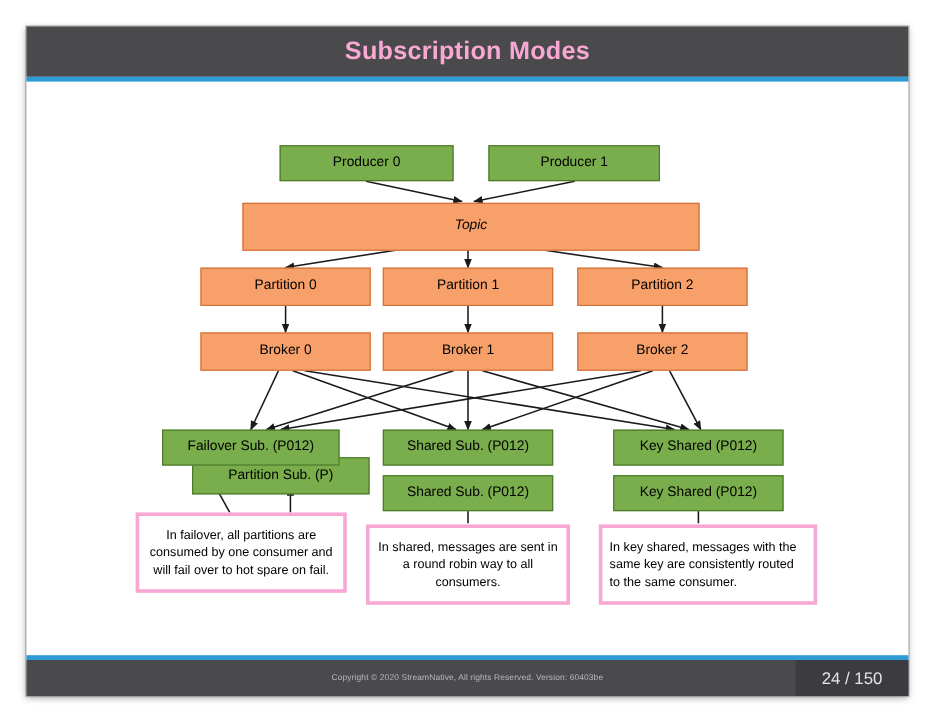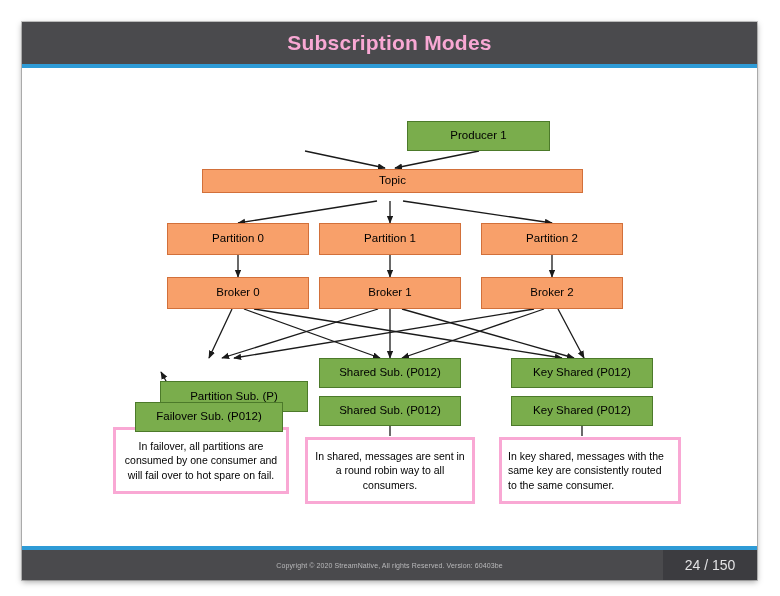--- a/index.html
+++ b/index.html
@@ -181,25 +181,28 @@
           <path d="M 522,241 L 380,290"></path>
           <path d="M 536,241 L 562,290"></path>
 
           <path d="M 170,360 L 139,304"></path>
           <path d="M 220,360 L 220,338"></path>
           <path d="M 368,368 L 368,348"></path>
           <path d="M 560,368 L 560,348"></path>
         </g>
       </svg>
 
+      <div class="node green" style="left:211px; top:53px; width:145px; height:30px;">
+        <span>Producer 0</span>
+      </div>
       <div class="node green" style="left:385px; top:53px; width:143px; height:30px;">
         <span>Producer 1</span>
       </div>
 
-      <div class="node orange" style="left:180px; top:101px; width:381px; height:24px;">
+      <div class="node orange" style="left:180px; top:101px; width:381px; height:40px;font-style:italic;">
         <span>Topic</span>
       </div>
 
       <div class="node orange" style="left:145px; top:155px; width:142px; height:32px;">
         <span>Partition 0</span>
       </div>
       <div class="node orange" style="left:297px; top:155px; width:142px; height:32px;">
         <span>Partition 1</span>
       </div>
       <div class="node orange" style="left:459px; top:155px; width:142px; height:32px;">
@@ -209,21 +212,21 @@
       <div class="node orange" style="left:145px; top:209px; width:142px; height:32px;">
         <span>Broker 0</span>
       </div>
       <div class="node orange" style="left:297px; top:209px; width:142px; height:32px;">
         <span>Broker 1</span>
       </div>
       <div class="node orange" style="left:459px; top:209px; width:142px; height:32px;">
         <span>Broker 2</span>
       </div>
 
-      <div class="node green" style="left:113px; top:290px; width:148px; height:30px; z-index:3;margin-top:44px;">
+      <div class="node green" style="left:113px; top:290px; width:148px; height:30px; z-index:3;">
         <span>Failover Sub. (P012)</span>
       </div>
       <div class="node green" style="left:138px; top:313px; width:148px; height:31px; z-index:2;">
         <span>Partition Sub. (P)</span>
       </div>
 
       <div class="node green" style="left:297px; top:290px; width:142px; height:30px;">
         <span>Shared Sub. (P012)</span>
       </div>
       <div class="node green" style="left:297px; top:328px; width:142px; height:30px;">

